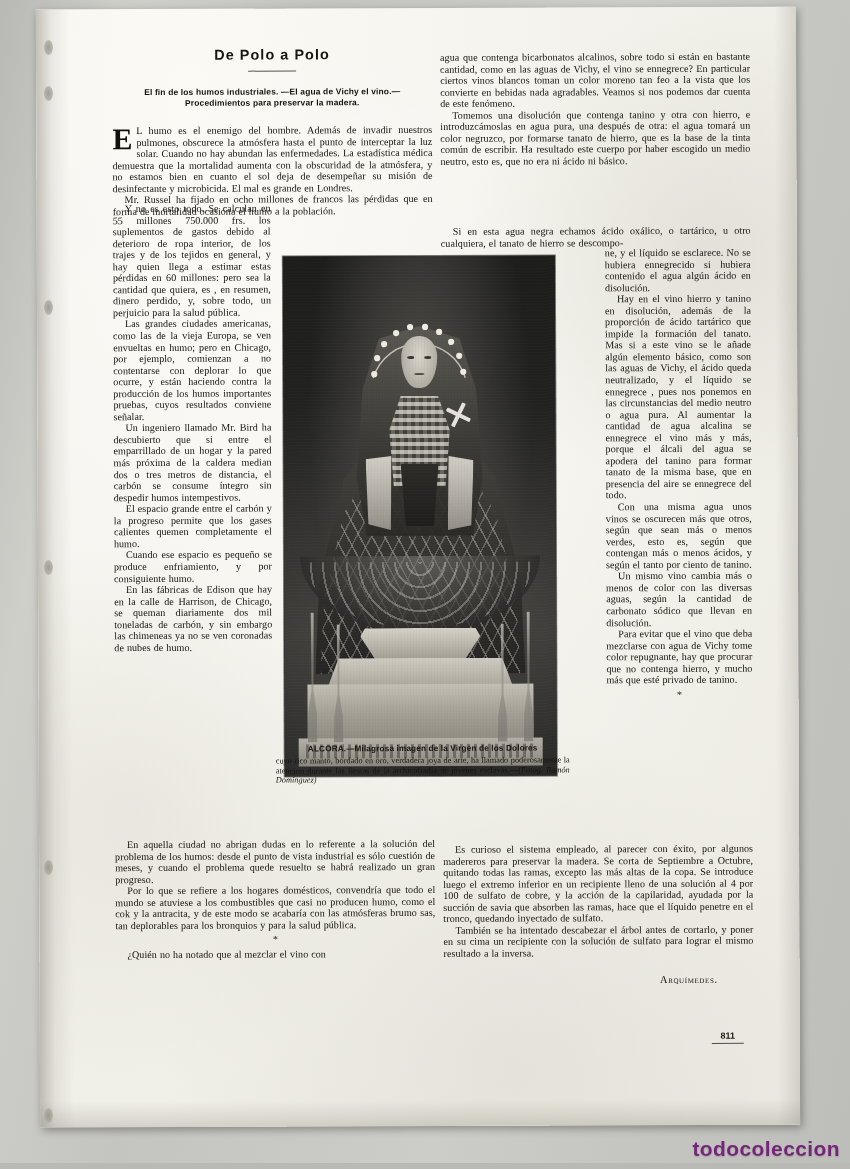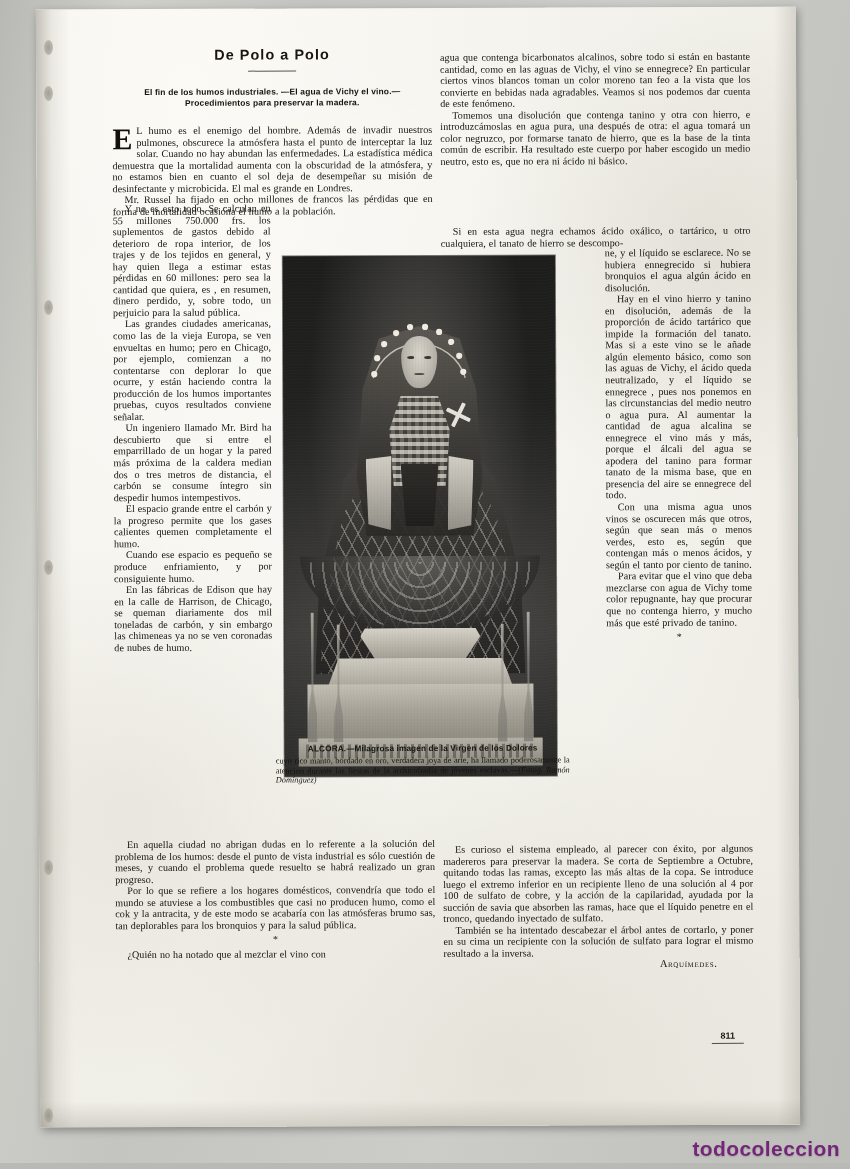--- a/index.html
+++ b/index.html
@@ -175,21 +175,21 @@
     color: #1a170f;
   }
 
   
   .signature {
     text-align: right;
     text-indent: 0;
     font-variant: small-caps;
     letter-spacing: .6px;
     font-size: 10.4px;
-    margin-top: 0;
+    margin-top: 16px;
     padding-right: 36px;
   }
 
   
   .photo-wrap {
     position: absolute;
     left: 246px;
     top: 248px;
     width: 272px;
     height: 520px;
@@ -514,23 +514,24 @@
     <div class="colR" style="top:44px; width:310px;">
       <p class="para noind">agua que contenga bicarbonatos alcalinos, sobre todo si están en bastante cantidad, como en las aguas de Vichy, el vino se ennegrece? En particular ciertos vinos blancos toman un color moreno tan feo a la vista que los convierte en bebidas nada agradables. Veamos si nos podemos dar cuenta de este fenómeno.</p>
       <p class="para">Tomemos una disolución que contenga tanino y otra con hierro, e introduzcámoslas en agua pura, una después de otra: el agua tomará un color negruzco, por formarse tanato de hierro, que es la base de la tinta común de escribir. Ha resultado este cuerpo por haber escogido un medio neutro, esto es, que no era ni ácido ni básico.</p>
     </div>
 
     <div class="colR" style="top:218px; width:310px;">
       <p class="para">Si en esta agua negra echamos ácido oxálico, o tartárico, u otro cualquiera, el tanato de hierro se descompo-</p>
     </div>
 
     <div class="colR" style="top:240px; left:568px; width:146px;">
-      <p class="para noind">ne, y el líquido se esclarece. No se hubiera ennegrecido si hubiera bronquios el agua algún ácido en disolución.</p>
+      <p class="para noind">ne, y el líquido se esclarece. No se hubiera ennegrecido si hubiera contenido el agua algún ácido en disolución.</p>
       <p class="para">Hay en el vino hierro y tanino en disolución, además de la proporción de ácido tartárico que impide la formación del tanato. Mas si a este vino se le añade algún elemento básico, como son las aguas de Vichy, el ácido queda neutralizado, y el líquido se ennegrece , pues nos ponemos en las circunstancias del medio neutro o agua pura. Al aumentar la cantidad de agua alcalina se ennegrece el vino más y más, porque el álcali del agua se apodera del tanino para formar tanato de la misma base, que en presencia del aire se ennegrece del todo.</p>
       <p class="para">Con una misma agua unos vinos se oscurecen más que otros, según que sean más o menos verdes, esto es, según que contengan más o menos ácidos, y según el tanto por ciento de tanino.</p>
+      <p class="para">Un mismo vino cambia más o menos de color con las diversas aguas, según la cantidad de carbonato sódico que llevan en disolución.</p>
       <p class="para">Para evitar que el vino que deba mezclarse con agua de Vichy tome color repugnante, hay que procurar que no contenga hierro, y mucho más que esté privado de tanino.</p>
       <p class="para astx">*</p>
     </div>
 
     <div class="colR" style="top:836px; width:310px;">
       <p class="para">Es curioso el sistema empleado, al parecer con éxito, por algunos madereros para preservar la madera. Se corta de Septiembre a Octubre, quitando todas las ramas, excepto las más altas de la copa. Se introduce luego el extremo inferior en un recipiente lleno de una solución al 4 por 100 de sulfato de cobre, y la acción de la capilaridad, ayudada por la succión de savia que absorben las ramas, hace que el líquido penetre en el tronco, quedando inyectado de sulfato.</p>
       <p class="para">También se ha intentado descabezar el árbol antes de cortarlo, y poner en su cima un recipiente con la solución de sulfato para lograr el mismo resultado a la inversa.</p>
       <p class="para signature">Arquímedes.</p>
     </div>
 

